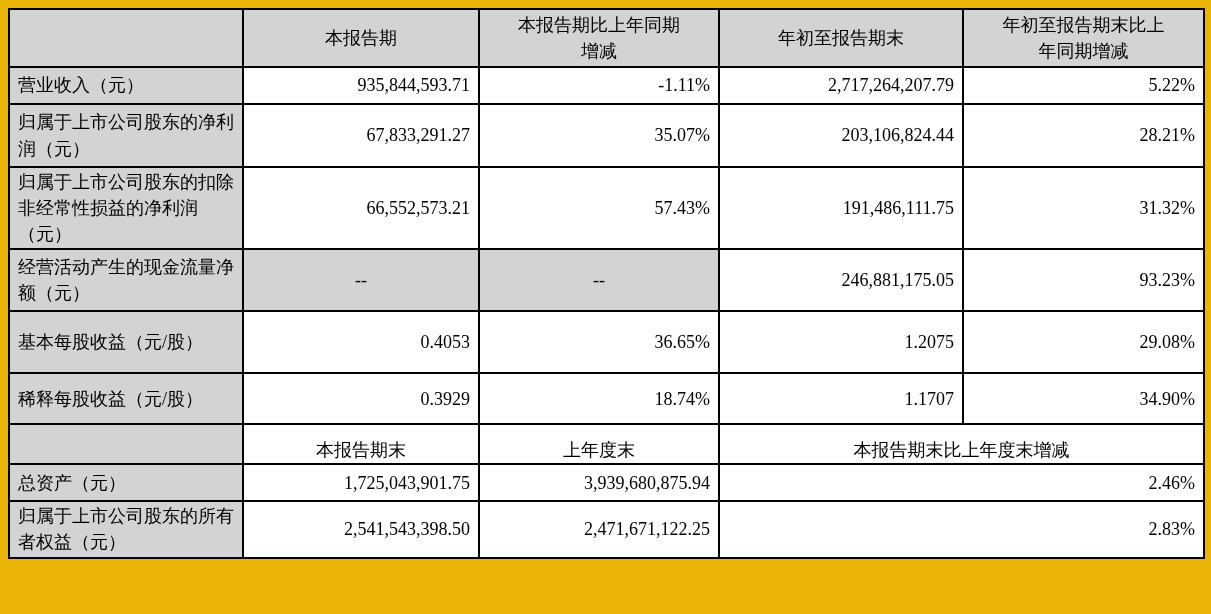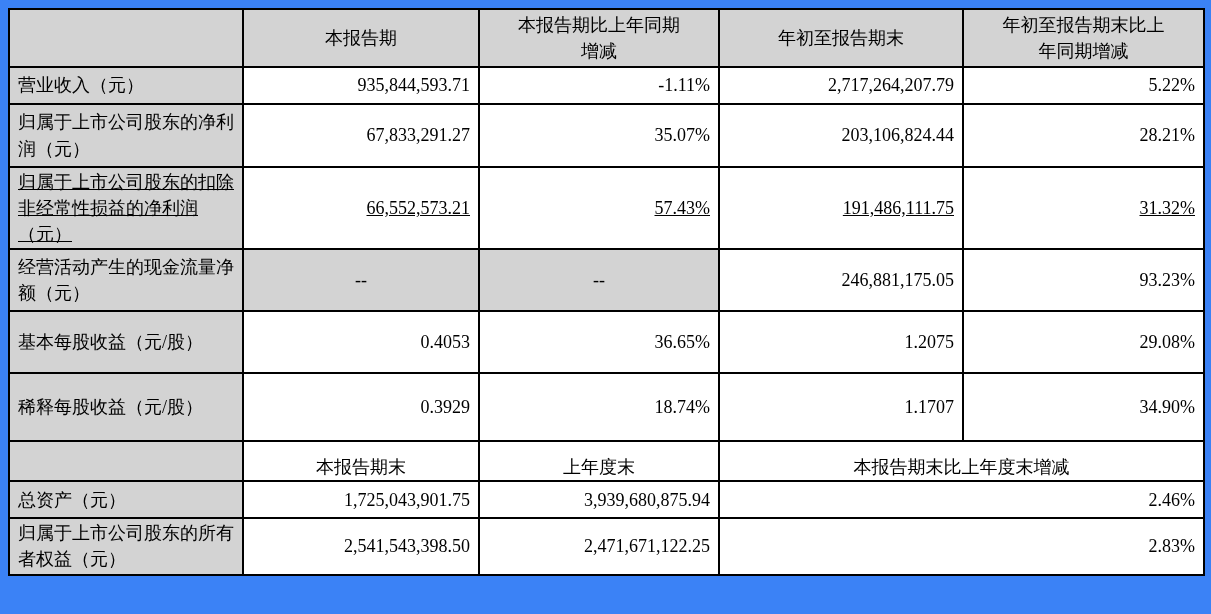--- a/index.html
+++ b/index.html
@@ -7,21 +7,21 @@
     padding: 0;
     background: #ffffff;
     font-family: "Liberation Serif", "DejaVu Serif", serif;
     color: #000000;
   }
   .page {
     width: 1211px;
     height: 614px;
     box-sizing: border-box;
     padding: 8px;
-    background: #3b82f6;
+    background: #eab308;
     overflow: hidden;
   }
   table.fin {
     border-collapse: collapse;
     table-layout: fixed;
     width: 1195px;
     font-size: 18px;
     line-height: 1.45;
   }
   table.fin td, table.fin th {
@@ -43,24 +43,24 @@
   .white { background: #ffffff; }
 
   .hdr   { text-align: center; white-space: pre-line; }
   .label { text-align: left; padding-left: 6px; padding-right: 4px; }
   .num   { text-align: right; padding-right: 10px; }
   .ctr   { text-align: center; }
 
   tr.h-header { height: 58px; }
   tr.h-r1 { height: 37px; }
   tr.h-r2 { height: 63px; }
-  tr.h-r3 { height: 70px; text-decoration: underline; }
+  tr.h-r3 { height: 70px; }
   tr.h-r4 { height: 62px; }
   tr.h-r5 { height: 62px; }
-  tr.h-r6 { height: 68px; }
+  tr.h-r6 { height: 51px; }
   tr.h-r7 { height: 62px; }
   tr.h-sub { height: 25px; }
   tr.h-r8 { height: 37px; }
   tr.h-r9 { height: 48px; }
   tr.h-sub td { padding-top: 12px; padding-bottom: 0; }
 </style>
 </head>
 <body>
 
 <div class="page">

